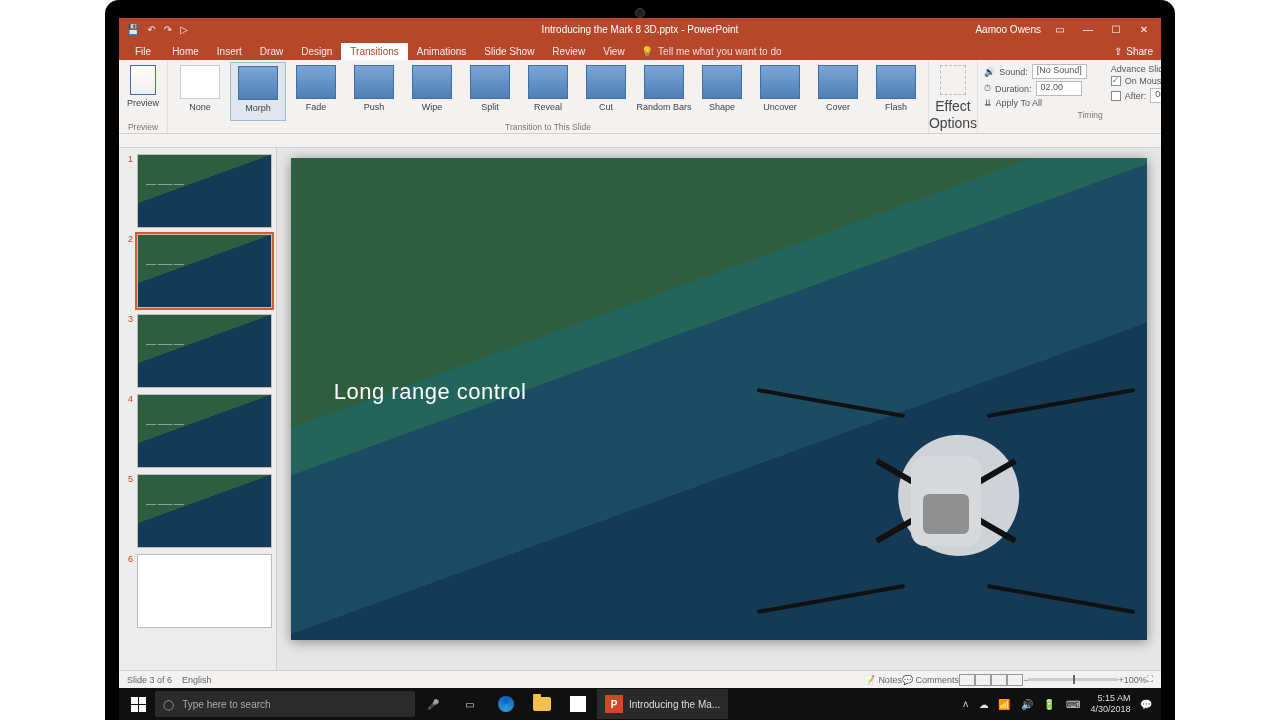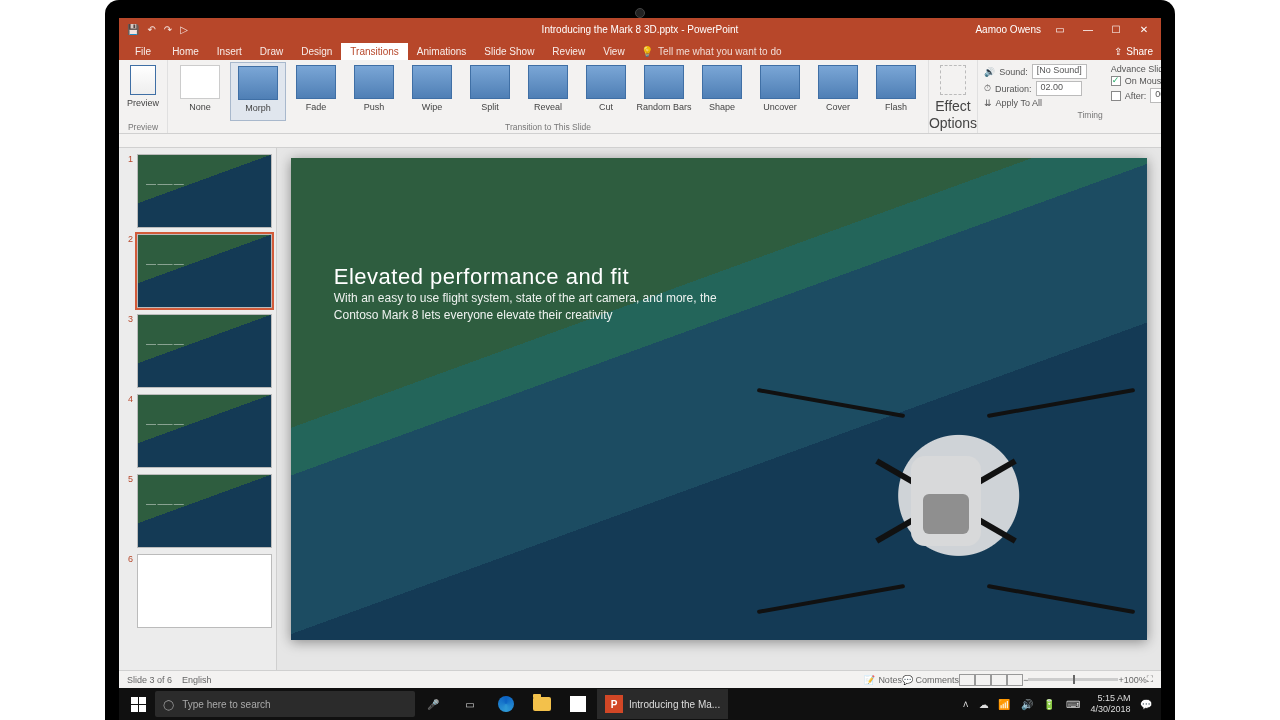--- a/index.html
+++ b/index.html
@@ -289,25 +289,22 @@
               <div class="tx" style="top: 26px;">—— ——— ——</div>
             </div>
           </div>
           <div class="thumb">
             <div class="num">6</div>
             <div class="slide blank"></div>
           </div>
         </div>
       <div class="canvas">
         <div class="slide-main">
-          <div class="blk one">
-            <h2>Elevated performance and fit</h2>
-            <p>With an easy to use flight system, state of the art camera, and more, the Contoso Mark 8 lets everyone elevate their creativity</p>
-          </div>
           <div class="blk two">
+            <h2>Long range control</h2>
           </div>
           <div class="drone">
             <div class="arm a1"></div>
               <div class="arm a2"></div>
             <div class="prop" style="left:-40px; top:10px; transform:rotate(10deg);"></div>
             <div class="prop" style="right:-40px; top:10px; transform:rotate(-10deg);"></div>
             <div class="prop" style="left:-40px; bottom:10px; transform:rotate(-10deg);"></div>
             <div class="prop" style="right:-40px; bottom:10px; transform:rotate(10deg);"></div>
             <div class="body"></div>
               <div class="cam"></div>

